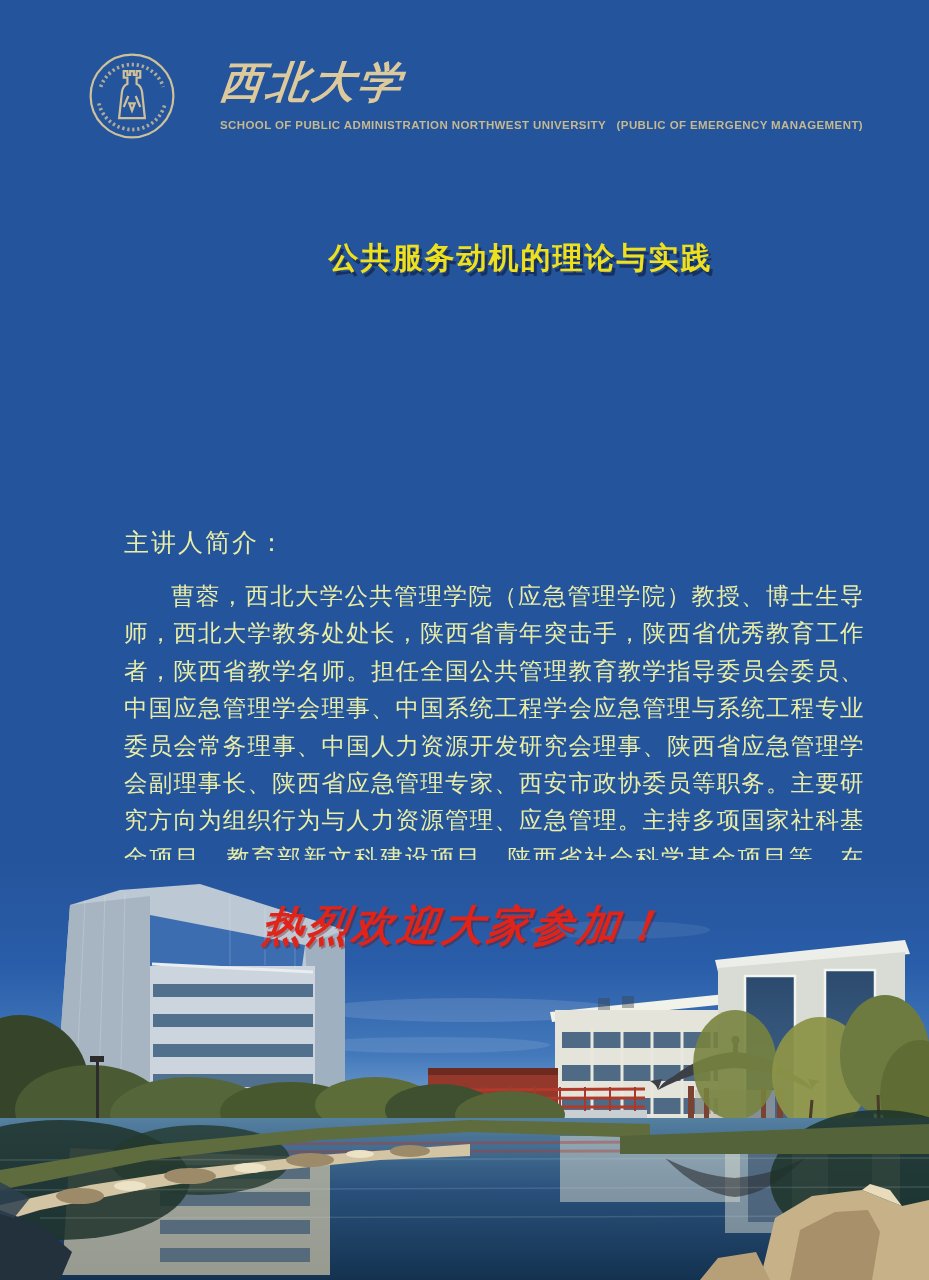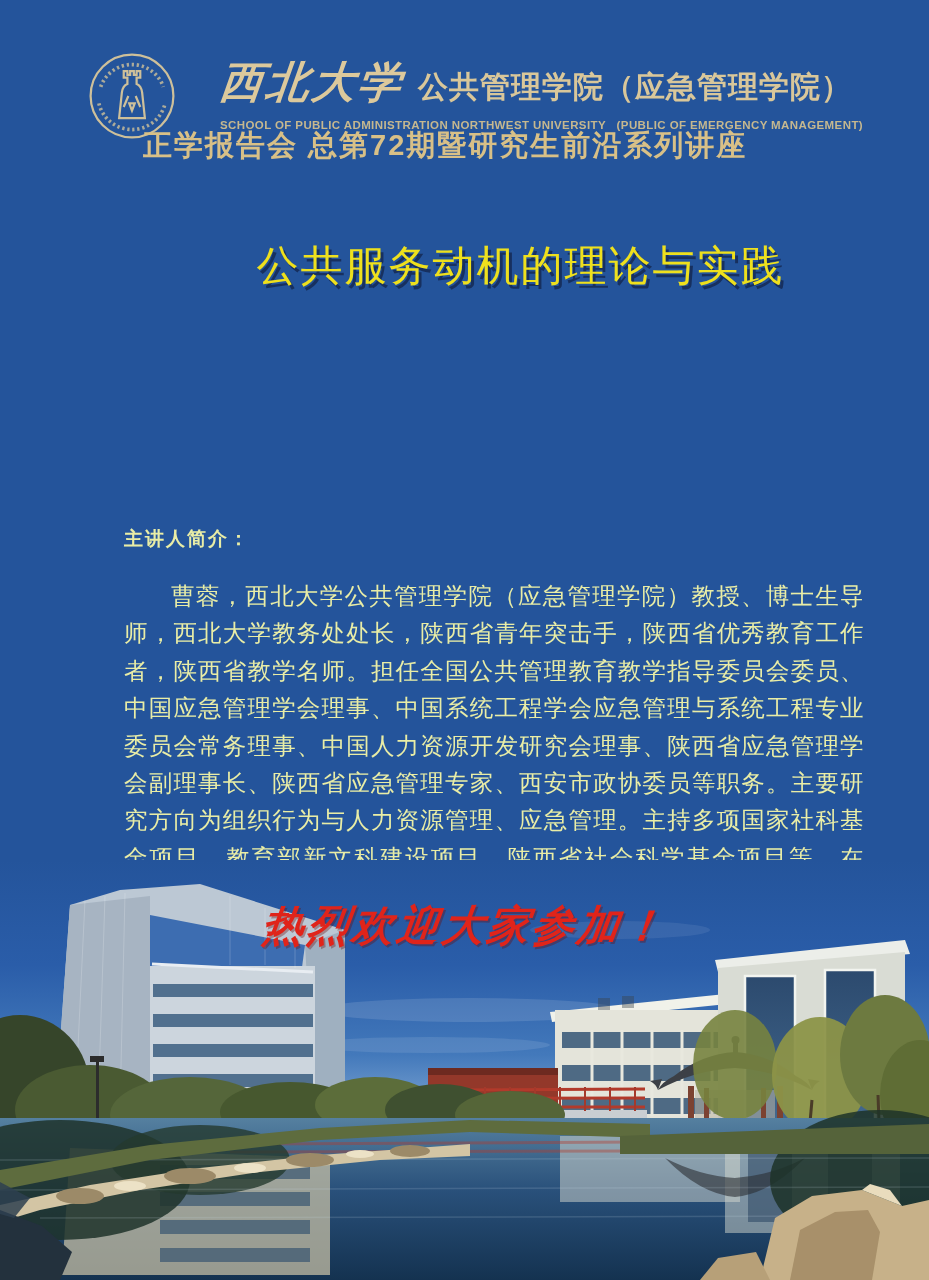--- a/index.html
+++ b/index.html
@@ -23,30 +23,30 @@
     margin-top:7px;font-size:11.5px;font-weight:bold;color:#c6b88f;
     letter-spacing:0.4px;white-space:pre;
   }
   .series-line{
     position:absolute;left:143px;top:126px;font-size:29px;font-weight:bold;
     color:#d8c087;letter-spacing:2px;white-space:nowrap;
   }
   
   .main-title{
     position:absolute;left:112px;right:0;top:238px;text-align:center;
-    font-size:42px;font-weight:normal;color:#eee01d;letter-spacing:2px;
+    font-size:30px;font-weight:bold;color:#eee01d;letter-spacing:2px;
     text-shadow:3px 4px 0 #17305f;white-space:nowrap;
   }
   
   .details{position:absolute;left:200px;top:352px;}
   .detail-row{height:50px;font-size:26px;font-weight:bold;color:#f2e233;letter-spacing:1px;white-space:nowrap;}
   .detail-label,.detail-value{display:inline;}
   
   .bio-heading{
-    position:absolute;left:124px;top:526px;font-size:19px;font-weight:bold;
+    position:absolute;left:124px;top:526px;font-size:25px;font-weight:normal;
     color:#e9eda6;letter-spacing:2px;
   }
   .bio-text{
     position:absolute;left:124px;top:578px;width:740px;
     font-size:23.5px;line-height:37.4px;color:#e9eda6;
     text-align:justify;text-indent:2em;letter-spacing:0.4px;
   }
   
   .photo{position:absolute;left:0;top:860px;width:929px;height:420px;}
   .photo svg{display:block;}
@@ -69,26 +69,24 @@
         <path d="M14,58 A37,37 0 0 0 86,58" stroke-width="4" stroke-dasharray="2.5,3" opacity="0.8"></path>
         <path d="M16,40 A36,36 0 0 1 84,40" stroke-width="4" stroke-dasharray="2.5,3" opacity="0.8"></path>
         <path d="M36,74 L39,46 Q40,39 45,37 L45,30 L41,30 L41,23 L45,23 L45,27 L48,27 L48,23 L52,23 L52,27 L55,27 L55,23 L59,23 L59,30 L55,30 L55,37 Q60,39 61,46 L64,74 Z"></path>
         <path d="M46,50 L41,62 M54,50 L59,62"></path>
         <path d="M47,58 L53,58 L50,66 Z"></path>
       </g>
     </svg>
     <div class="header-text">
       <div class="uni-line">
         <span class="uni-name">西北大学</span>
-        <span class="school-name">公共管理学院（应急管理学院）</span>
       </div>
       <div class="english-line">SCHOOL OF PUBLIC ADMINISTRATION NORTHWEST UNIVERSITY   (PUBLIC OF EMERGENCY MANAGEMENT)</div>
     </div>
   </div>
-  <div class="series-line">正学报告会 总第72期暨研究生前沿系列讲座</div>
 
   <div class="main-title">公共服务动机的理论与实践</div>
 
 
   <div class="bio-heading">主讲人简介：</div>
   <div class="bio-text">曹蓉，西北大学公共管理学院（应急管理学院）教授、博士生导师，西北大学教务处处长，陕西省青年突击手，陕西省优秀教育工作者，陕西省教学名师。担任全国公共管理教育教学指导委员会委员、中国应急管理学会理事、中国系统工程学会应急管理与系统工程专业委员会常务理事、中国人力资源开发研究会理事、陕西省应急管理学会副理事长、陕西省应急管理专家、西安市政协委员等职务。主要研究方向为组织行为与人力资源管理、应急管理。主持多项国家社科基金项目、教育部新文科建设项目、陕西省社会科学基金项目等，在《管理学报》《中国行政管理》等报刊上发表论文50余篇，出版《人力资源开发与管理研究——基于人力资本的视角》《组织行为学》等独著、合著多部。</div>
 
   <div class="welcome">热烈欢迎大家参加！</div>
 
   <div class="photo">

